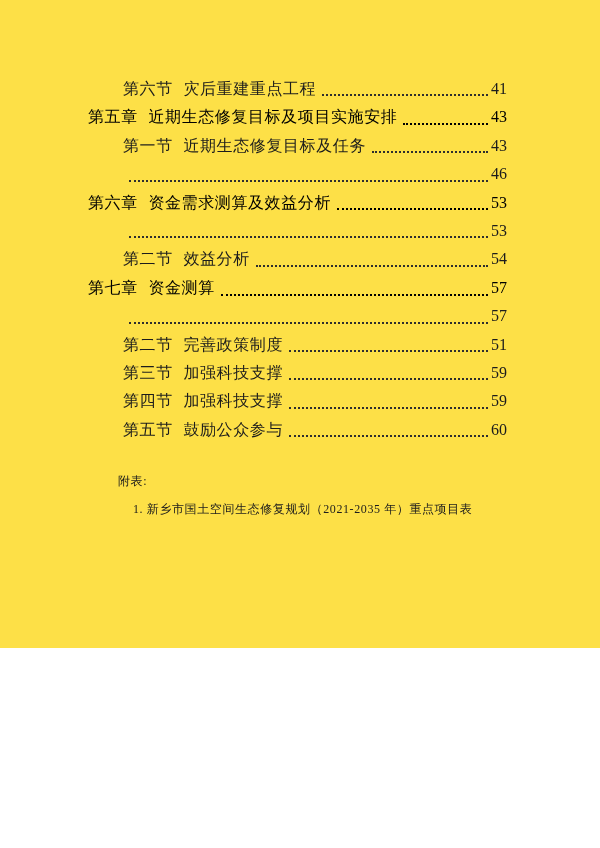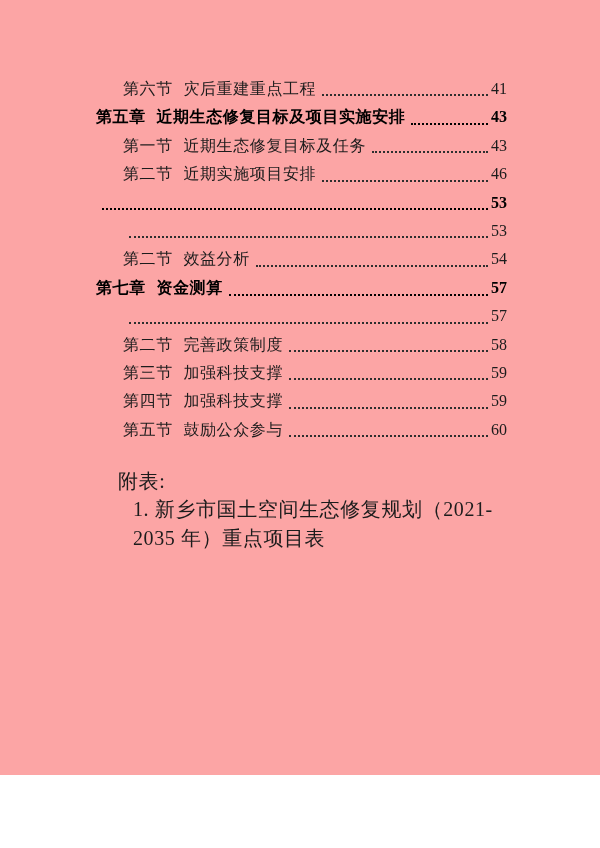--- a/index.html
+++ b/index.html
@@ -5,22 +5,22 @@
   * { margin: 0; padding: 0; box-sizing: border-box; }
   html, body { background: #ffffff; }
   body {
     width: 600px; height: 848px;
     font-family: "Liberation Serif", "DejaVu Serif", serif;
     color: #1c1c1c;
     overflow: hidden;
   }
   .page {
     position: relative;
-    width: 600px; height: 775px;
-    background: #fca5a5;
+    width: 600px; height: 648px;
+    background: #fde047;
     padding: 75px 93px 0 88px;
   }
   .toc { width: 100%; }
   .row {
     display: flex;
     align-items: flex-end;
     height: 28.4px;
     font-size: 16px;
   }
   .row .lbl {
@@ -35,24 +35,24 @@
     height: 0;
     border-bottom: 2px dotted #2e2e2e;
     margin: 0 3px 7px 6px;
     min-width: 12px;
   }
   .row .num {
     line-height: 28.4px;
     letter-spacing: 0;
     word-spacing: 0;
   }
-  .row.chapter { font-weight: 700; color: #000; margin-left: 8px; }
+  .row.chapter { font-weight: 400; color: #000; }
   .row.chapter .dots { border-bottom: 2.6px dotted #000; margin-bottom: 6.6px; }
   .row.section { padding-left: 35px; }
-  .appendix { margin-top: 23px; font-size: 20px; }
+  .appendix { margin-top: 23px; font-size: 12px; }
   .appendix-heading {
     padding-left: 30px;
     height: 28.4px; line-height: 28.4px;
     letter-spacing: 0.6px;
   }
   .appendix-item {
     padding-left: 45px;
     height: 28.4px; line-height: 28.4px;
     letter-spacing: 0.6px;
   }
@@ -76,26 +76,26 @@
         <span class="num">43</span>
     </div>
 
     <div class="row section">
       <span class="lbl">第一节 近期生态修复目标及任务</span>
         <span class="dots"></span>
         <span class="num">43</span>
     </div>
 
     <div class="row section">
-      <span class="lbl">第二节 近期实施项目安排</span>
         <span class="dots"></span>
         <span class="num">46</span>
     </div>
 
     <div class="row chapter">
+      <span class="lbl">第六章 资金需求测算及效益分析</span>
         <span class="dots"></span>
         <span class="num">53</span>
     </div>
 
     <div class="row section">
         <span class="dots"></span>
         <span class="num">53</span>
     </div>
 
     <div class="row section">
@@ -111,21 +111,21 @@
     </div>
 
     <div class="row section">
         <span class="dots"></span>
         <span class="num">57</span>
     </div>
 
     <div class="row section">
       <span class="lbl">第二节 完善政策制度</span>
         <span class="dots"></span>
-        <span class="num">58</span>
+        <span class="num">51</span>
     </div>
 
     <div class="row section">
       <span class="lbl">第三节 加强科技支撑</span>
         <span class="dots"></span>
         <span class="num">59</span>
     </div>
 
     <div class="row section">
       <span class="lbl">第四节 加强科技支撑</span>

